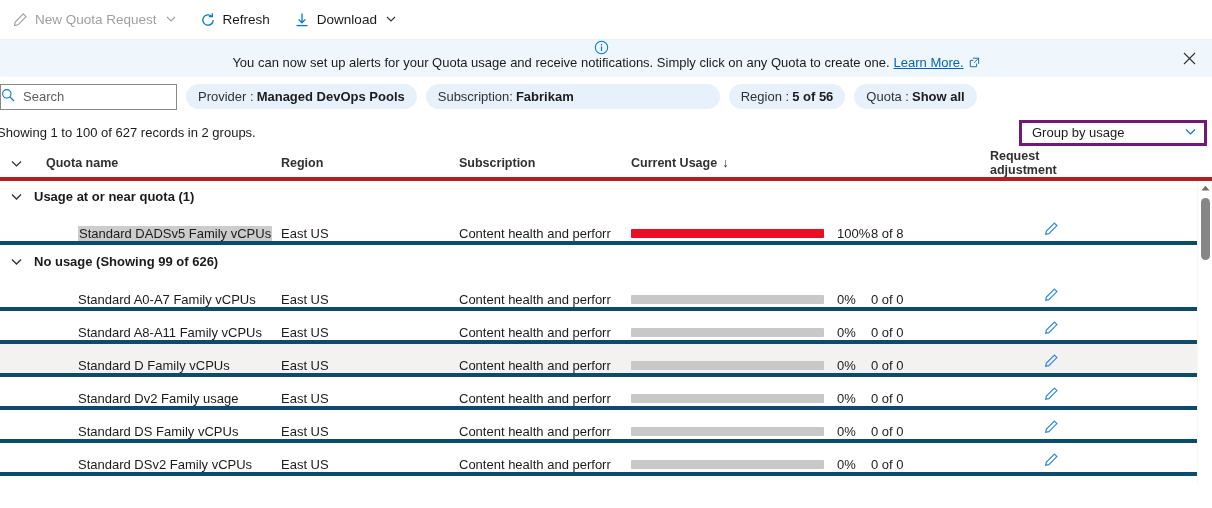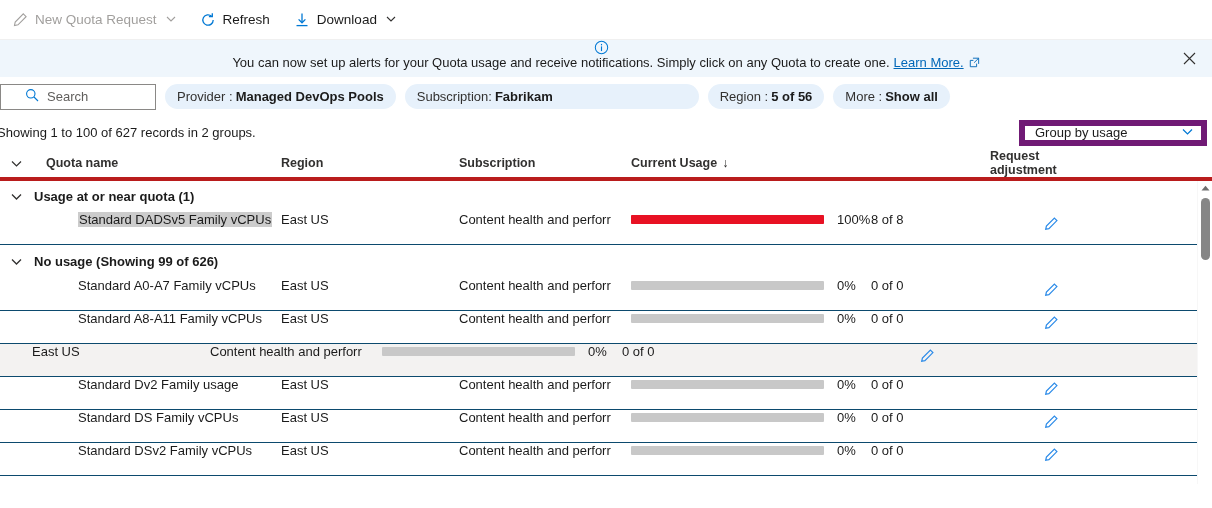--- a/index.html
+++ b/index.html
@@ -86,27 +86,27 @@
   .filterbar {
     height: 39px;
     display: flex;
     align-items: center;
     padding: 0 0 0 0;
     gap: 9px;
     background: #ffffff;
   }
   .searchbox {
     margin-left: 0;
-    width: 156px;
+    width: 177px;
     height: 26px;
     border: 1px solid #8a8886;
     background: #ffffff;
     display: flex;
     align-items: center;
-    padding: 0 24px;
+    padding: 0 0;
     gap: 6px;
   }
   .searchbox input {
     border: none;
     outline: none;
     font-size: 13px;
     font-family: "Liberation Sans", sans-serif;
     color: #1b1b1b;
     width: 100%;
     background: transparent;
@@ -136,21 +136,21 @@
     padding-right: 5px;
   }
   .records-text {
     font-size: 13px;
     color: #1b1b1b;
     margin-left: -3px;
   }
   .groupby {
     width: 188px;
     height: 26px;
-    border: 6px solid #701a75;
+    border: 3px solid #701a75;
     background: #ffffff;
     display: flex;
     align-items: center;
     justify-content: space-between;
     padding: 0 8px 0 10px;
     font-size: 13px;
     cursor: pointer;
     color: #1b1b1b;
   }
   .gb-chev { color: #0078d4; font-size: 11px; }
@@ -166,25 +166,25 @@
     font-weight: bold;
     color: #323130;
   }
   .tbody-wrap {
     position: relative;
     height: 303px;
     overflow: hidden;
   }
   .row {
     display: flex;
-    align-items: flex-start;
+    align-items: flex-end;
     height: 33px;
     font-size: 13px;
     color: #1b1b1b;
-    border-bottom: 1px solid #0c4a6e;
+    border-bottom: 4px solid #0c4a6e;
     cursor: pointer;
   }
   .row.hovered { background: #f3f2f1; }
   .grouprow {
     display: flex;
     align-items: center;
     height: 33px;
     font-size: 13px;
     font-weight: bold;
     color: #1b1b1b;
@@ -343,21 +343,21 @@
   </div>
   <div class="pill" style="min-width:294px;">
     <span class="pl-label">Subscription:</span>
     <span class="pl-value">Fabrikam</span>
   </div>
   <div class="pill">
     <span class="pl-label">Region :</span>
     <span class="pl-value">5 of 56</span>
   </div>
   <div class="pill">
-    <span class="pl-label">More :</span>
+    <span class="pl-label">Quota :</span>
     <span class="pl-value">Show all</span>
   </div>
 </div>
 
 <div class="recordsrow">
   <div class="records-text">Showing 1 to 100 of 627 records in 2 groups.</div>
   <div class="groupby">
     <span>Group by usage</span>
     <span class="gb-chev">
       <svg width="11" height="11" viewBox="0 0 11 11">
@@ -454,20 +454,21 @@
           <div class="c-action">
             <span class="pencil">
               <svg width="16" height="16" viewBox="0 0 16 16">
                 <path d="M11.4 2.1l2.5 2.5-8 8-3.2.7.7-3.2 8-8z" fill="none" stroke="#2a8ae8" stroke-width="1.2"></path>
               </svg>
             </span>
           </div>
         </div>
         <div class="row hovered">
           <div class="c-chev"></div>
+          <div class="c-name indent"><span>Standard D Family vCPUs</span></div>
           <div class="c-region">East US</div>
           <div class="c-sub">Content health and perforr</div>
           <div class="c-usage">
             <div class="bar-track"></div>
             <div class="bar-pct">0%</div>
           </div>
           <div class="c-count">0 of 0</div>
           <div class="c-action">
             <span class="pencil">
               <svg width="16" height="16" viewBox="0 0 16 16">

